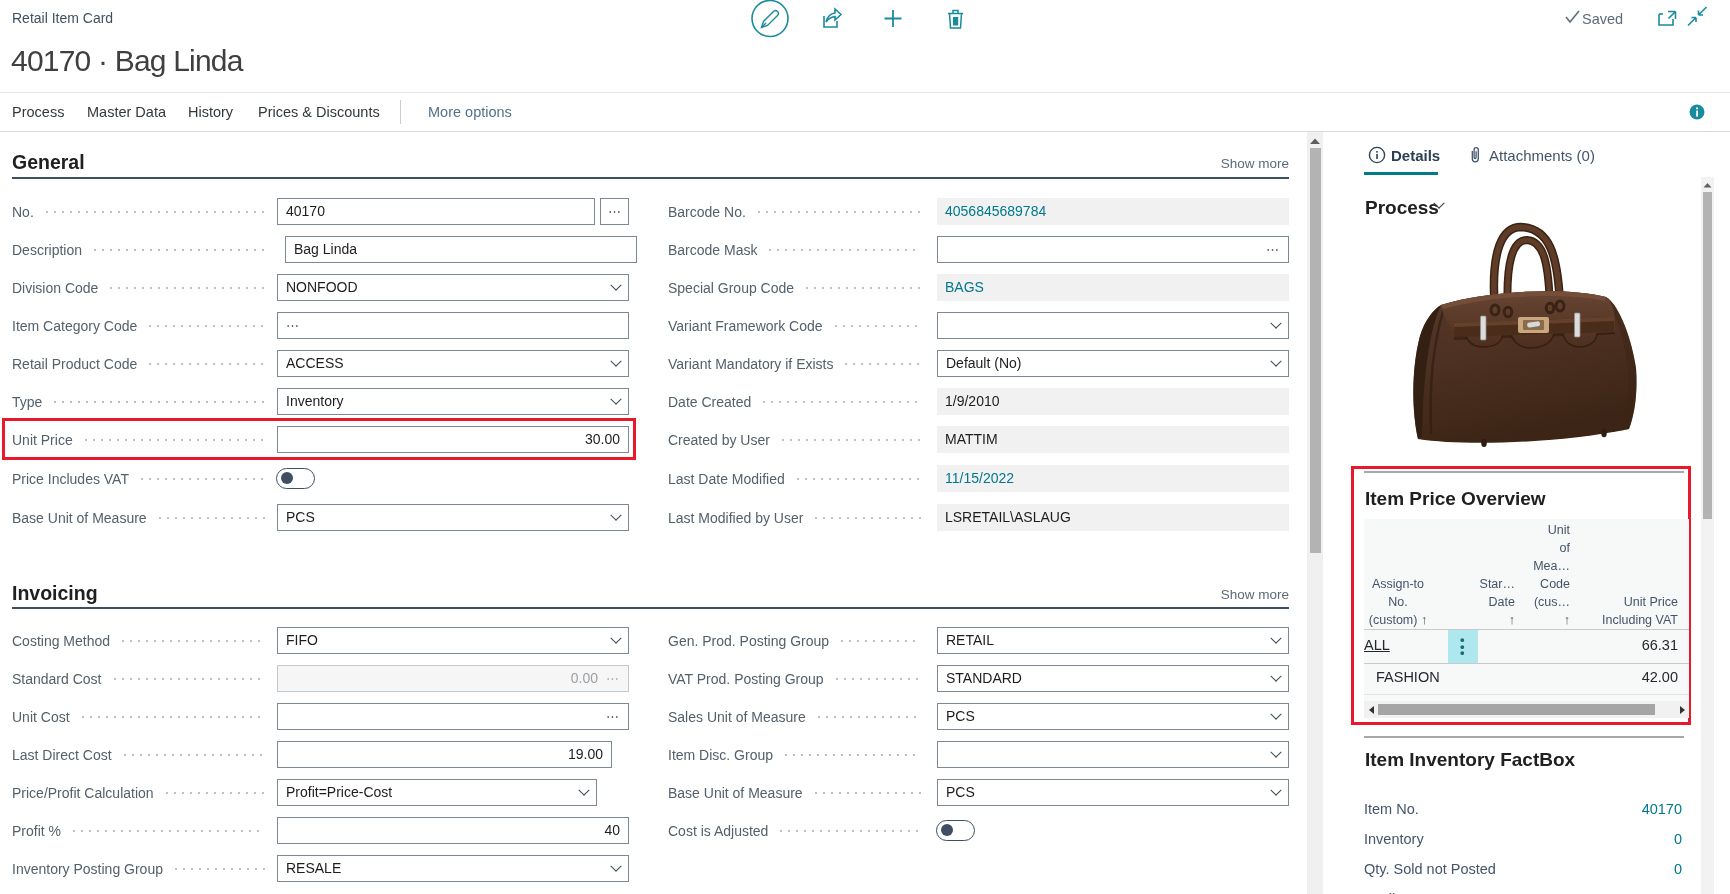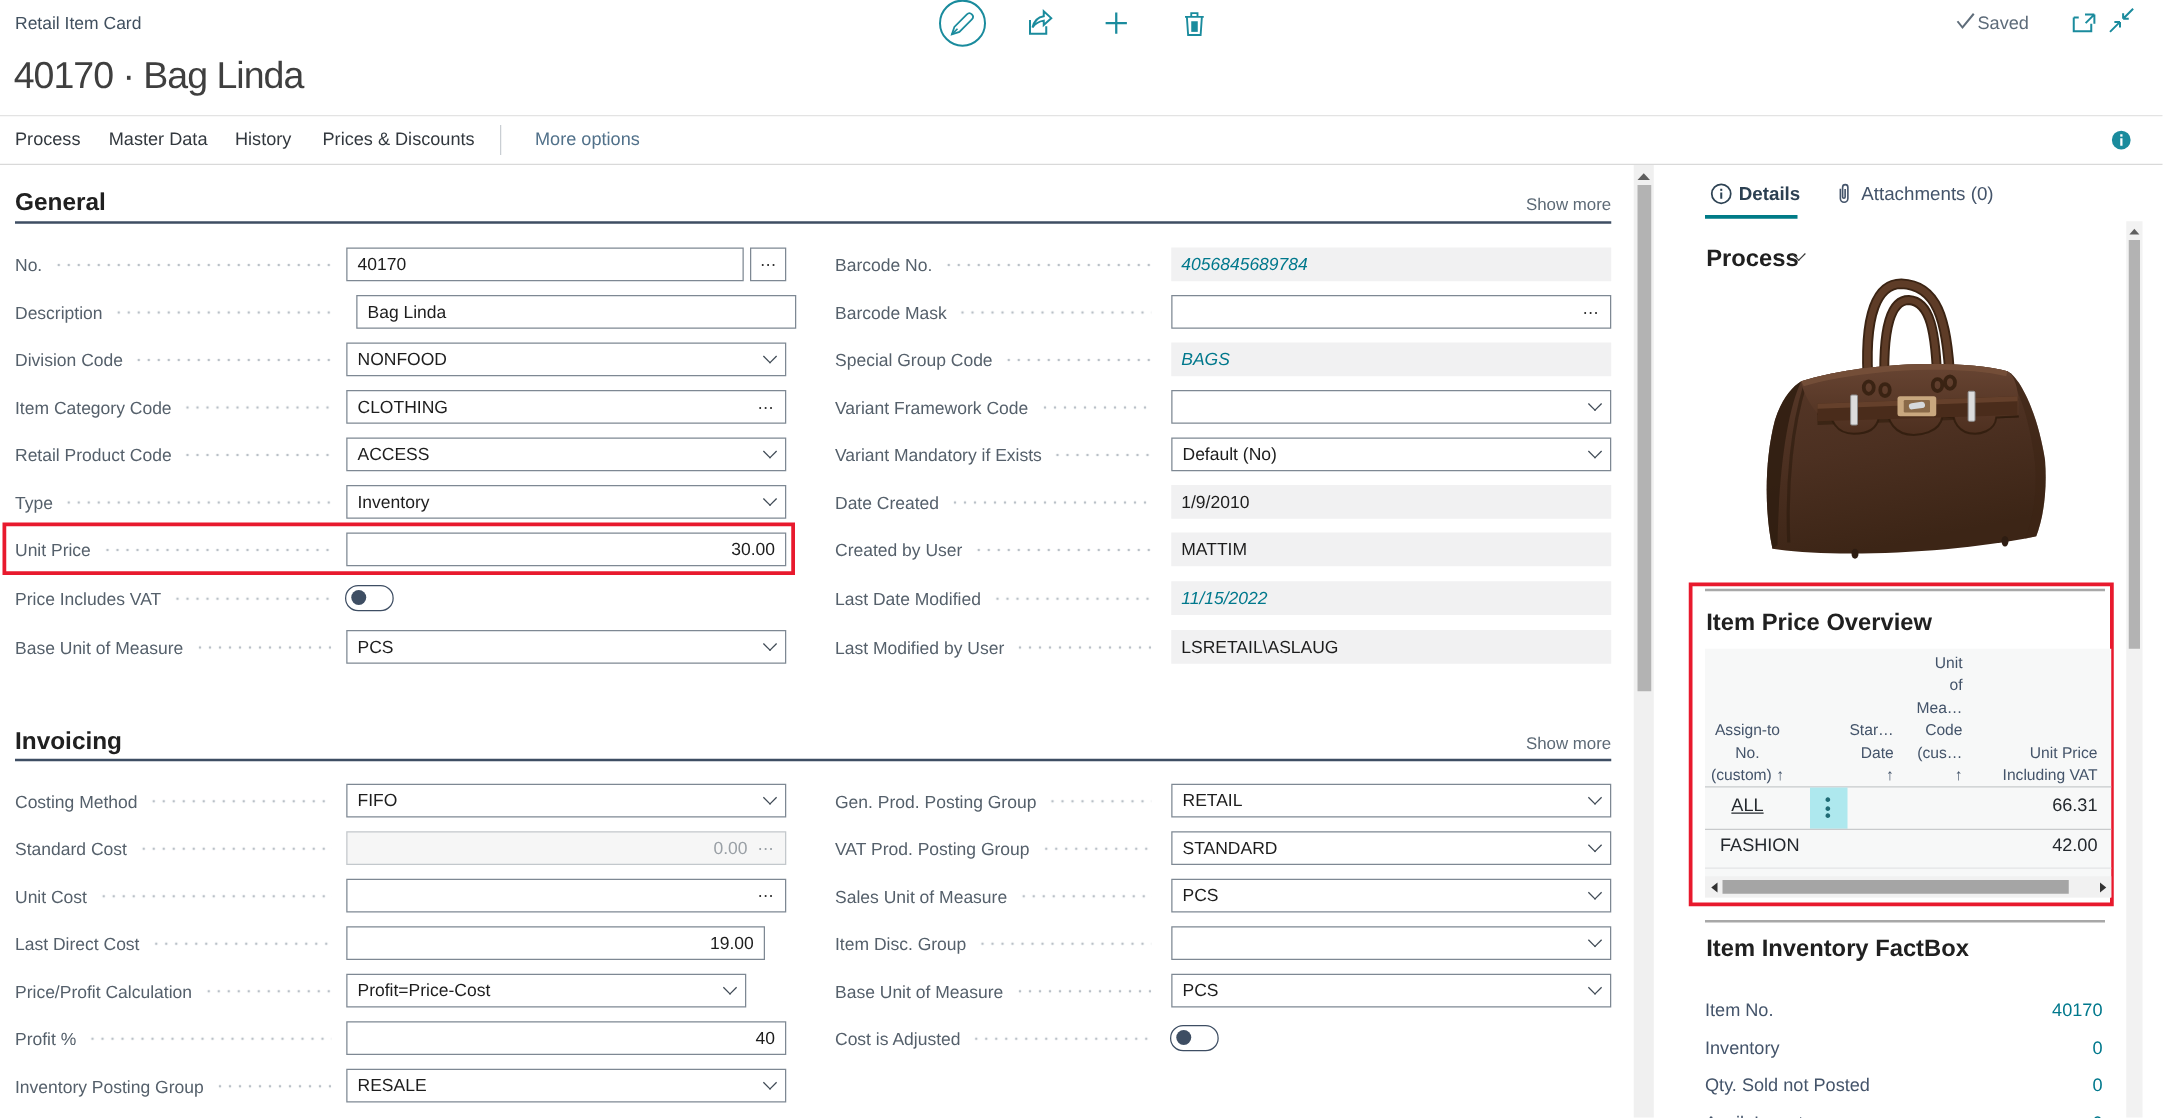--- a/index.html
+++ b/index.html
@@ -10,21 +10,21 @@
   background-image:radial-gradient(circle, #b9c0c7 1.05px, rgba(0,0,0,0) 1.3px);
   background-size:8px 8px; background-position:0 center; background-repeat:repeat-x; }
 .fld { position:absolute; height:27px; border:1.5px solid #7e8893; background:#fff;
   font-size:14px; color:#1d1d1d; line-height:25px; padding:0 8px; white-space:nowrap;
   display:flex; align-items:center; }
 .fld .ft { flex:1; }
 .fld .ftn { flex:1; text-align:right; padding-right:8px; }
 .fld.num { justify-content:flex-end; }
 .fld.ro { background:#f1f1f2; border:none; line-height:27px; }
 .fld.dis { background:#f6f6f6; border:1.5px solid #c3c8cc; }
-.fld.tl { color:#00788c;font-style:italic; }
+.fld.tl { color:#00788c; }
 .fld.ext { width:29px; justify-content:center; color:#333; font-size:13px; padding:0; }
 .d3 { color:#333; font-size:13px; letter-spacing:1px; }
 .chev { width:8px; height:8px; border-right:1.6px solid #3f4a55; border-bottom:1.6px solid #3f4a55;
   transform:rotate(45deg) translate(-2px,-2px); margin-left:6px; flex:none; }
 .tog { position:absolute; width:39px; height:21px; border:1.6px solid #3e4e63;
   border-radius:11px; background:#fff; }
 .tog span { position:absolute; left:4px; top:3.2px; width:12px; height:12px; border-radius:50%;
   background:#3e4e63; }
 .redbox { position:absolute; border:3px solid #e8192d; }
 .sech { position:absolute; font-size:19.5px; font-weight:bold; color:#202020; }
@@ -98,21 +98,20 @@
   </div>
 <div class="fld" style="left:277px;top:274px;width:352px">
     <span class="ft">NONFOOD</span>
     <span class="chev"></span>
   </div>
 <div class="lr" style="left:12px;top:312px;width:253px">
     <span class="lab">Item Category Code</span>
     <span class="dots"></span>
   </div>
 <div class="fld" style="left:277px;top:312px;width:352px">
-    <span class="ft">CLOTHING</span>
     <span class="d3">⋯</span>
   </div>
 <div class="lr" style="left:12px;top:350px;width:253px">
     <span class="lab">Retail Product Code</span>
     <span class="dots"></span>
   </div>
 <div class="fld" style="left:277px;top:350px;width:352px">
     <span class="ft">ACCESS</span>
     <span class="chev"></span>
   </div>
@@ -371,21 +370,21 @@
 <div class="abs" style="left:1364px;top:471px;width:320px;height:1.5px;background:#a8a8a8"></div>
 <div class="sech" style="left:1365px;top:488px;font-size:19px">Item Price Overview</div>
 <div class="abs" style="left:1364px;top:519px;width:325px;height:199px;background:#f7f8f8"></div>
 <div class="abs" style="left:1364px;top:521px;width:206px;font-size:12.5px;color:#44546a;text-align:right;line-height:18px">Unit<br>of<br>Mea…<br>Code<br>(cus…<br>↑</div>
 <div class="abs" style="left:1364px;top:575px;width:68px;font-size:12.5px;color:#44546a;text-align:center;line-height:18px">Assign-to<br>No.<br>(custom) ↑</div>
 <div class="abs" style="left:1440px;top:575px;width:75px;font-size:12.5px;color:#44546a;text-align:right;line-height:18px">Star…<br>Date<br>↑</div>
 <div class="abs" style="left:1560px;top:593px;width:118px;font-size:12.5px;color:#44546a;text-align:right;line-height:18px">Unit Price<br>Including VAT</div>
 <div class="abs" style="left:1364px;top:629px;width:325px;height:1px;background:#c8cacc"></div>
 <div class="abs" style="left:1448px;top:630px;width:30px;height:33px;background:#aee8ee"></div>
 <div class="abs" style="left:1460px;top:637px;width:4px;height:20px;color:#1f6b75;font-size:13px;line-height:6.5px;font-weight:bold">•<br>•<br>•</div>
-<div class="abs" style="left:1364px;top:637px;width:68px;font-size:14.5px;color:#24292e;text-align:center"><span style="text-decoration:underline">ALL</span></div>
+<div class="abs" style="left:1364px;top:637px;width:68px;font-size:14.5px;color:#24292e;text-align:left"><span style="text-decoration:underline">ALL</span></div>
 <div class="abs" style="left:1560px;top:637px;width:118px;font-size:14.5px;color:#24292e;text-align:right">66.31</div>
 <div class="abs" style="left:1364px;top:663px;width:325px;height:1px;background:#c8cacc"></div>
 <div class="abs" style="left:1376px;top:669px;font-size:14.5px;color:#24292e">FASHION</div>
 <div class="abs" style="left:1560px;top:669px;width:118px;font-size:14.5px;color:#24292e;text-align:right">42.00</div>
 <div class="abs" style="left:1364px;top:694px;width:325px;height:1px;background:#e3e4e5"></div>
 <div class="abs" style="left:1364px;top:701px;width:325px;height:17px;background:#f1f1f1"></div>
 <svg class="abs" width="8" height="10" viewBox="0 0 8 10" style="left:1368px;top:705px">
     <path d="M6,1 L1,5 L6,9 Z" fill="#333"></path>
   </svg>
 <svg class="abs" width="8" height="10" viewBox="0 0 8 10" style="left:1678px;top:705px">

